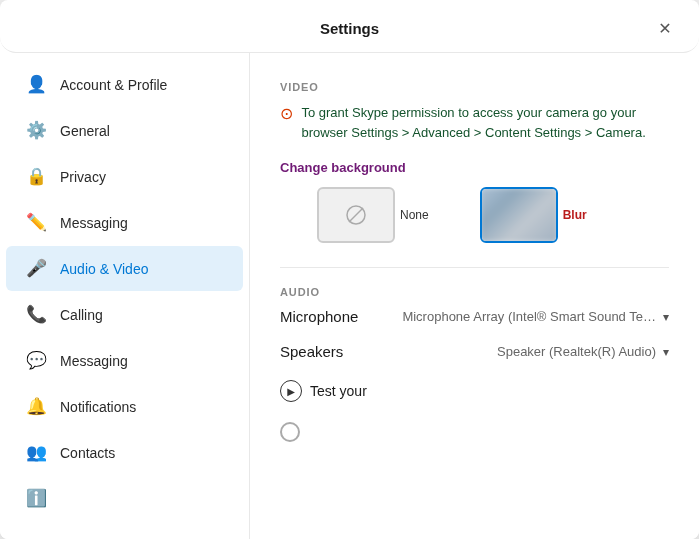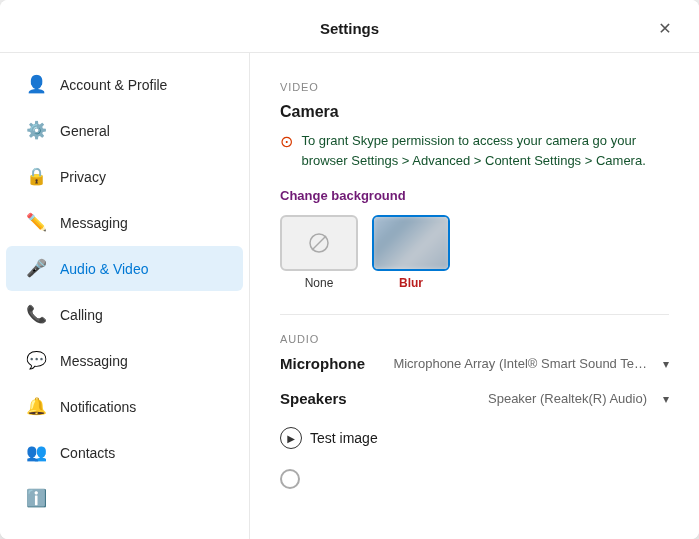--- a/index.html
+++ b/index.html
@@ -22,20 +22,21 @@
       overflow: hidden;
     }
     .titlebar {
       display: flex;
       align-items: center;
       justify-content: space-between;
       padding: 14px 20px 10px 20px;
       border-bottom: 1px solid #e8e8e8;
       background: #fff;
       min-height: 48px;
+      border-radius: 16px;
     }
     .titlebar-title {
       font-size: 15px;
       font-weight: 600;
       color: #1a1a1a;
       text-align: center;
       flex: 1;
     }
     .close-btn {
       width: 28px;
@@ -85,21 +86,21 @@
       flex-shrink: 0;
     }
     .main-panel {
       flex: 1;
       overflow-y: auto;
       padding: 28px 30px;
       background: #fff;
     }
     .section-label {
       font-size: 11px;
-      font-weight: 400;
+      font-weight: 700;
       color: #888;
       letter-spacing: 0.08em;
       text-transform: uppercase;
       margin-bottom: 10px;
     }
     .section-title {
       font-size: 16px;
       font-weight: 700;
       color: #1a1a1a;
       margin-bottom: 10px;
@@ -127,24 +128,25 @@
       color: #701a75;
       margin-bottom: 12px;
     }
     .bg-options {
       display: flex;
       gap: 14px;
       margin-bottom: 24px;
     }
     .bg-option {
       display: flex;
-      flex-direction: column;
+      flex-direction: row;
       align-items: center;
       gap: 5px;
       cursor: pointer;
+      margin-left: 37px;
     }
     .bg-thumb {
       width: 78px;
       height: 56px;
       border-radius: 6px;
       border: 2px solid transparent;
       display: flex;
       align-items: center;
       justify-content: center;
       overflow: hidden;
@@ -181,27 +183,27 @@
       margin: 4px 0 18px 0;
     }
     .row-setting {
       display: flex;
       align-items: center;
       justify-content: space-between;
       margin-bottom: 18px;
     }
     .row-label {
       font-size: 15px;
-      font-weight: 700;
+      font-weight: 400;
       color: #1a1a1a;
     }
     .row-value {
       display: flex;
       align-items: center;
-      gap: 16px;
+      gap: 7px;
       font-size: 13px;
       color: #666;
       max-width: 280px;
       overflow: hidden;
       text-overflow: ellipsis;
       white-space: nowrap;
     }
     .dropdown-arrow {
       color: #555;
       font-size: 12px;
@@ -288,21 +290,20 @@
       </div>
       <div class="sidebar-item">
         <span class="sidebar-icon">ℹ️</span>
       </div>
     </div>
 
     <div class="main-panel">
 
       <div>
         <div class="section-label">VIDEO</div>
-        <div class="section-title">Camera</div>
 
         <div class="warning-box">
           <span class="warning-icon">⊙</span>
           <span class="warning-text">
             To grant Skype permission to access your camera go <span>your browser Settings</span> &gt; <span>Advanced</span> &gt; <span>Content Settings</span> &gt; Camera.
           </span>
         </div>
 
         <div class="bg-label">Change background</div>
         <div class="bg-options">
@@ -343,21 +344,21 @@
         <div class="row-setting">
           <span class="row-label">Speakers</span>
           <div class="row-value">
             <span>Speaker (Realtek(R) Audio)</span>
             <span class="dropdown-arrow">▾</span>
           </div>
         </div>
 
         <button class="test-audio-btn">
           <div class="play-icon">▶</div>
-          <span>Test image</span>
+          <span>Test your</span>
         </button>
 
         <div style="margin-top: 18px; display:flex; align-items:center; gap:8px;">
           <span class="circle-icon"></span>
         </div>
       </div>
     </div>
   </div>
 </div>
 

